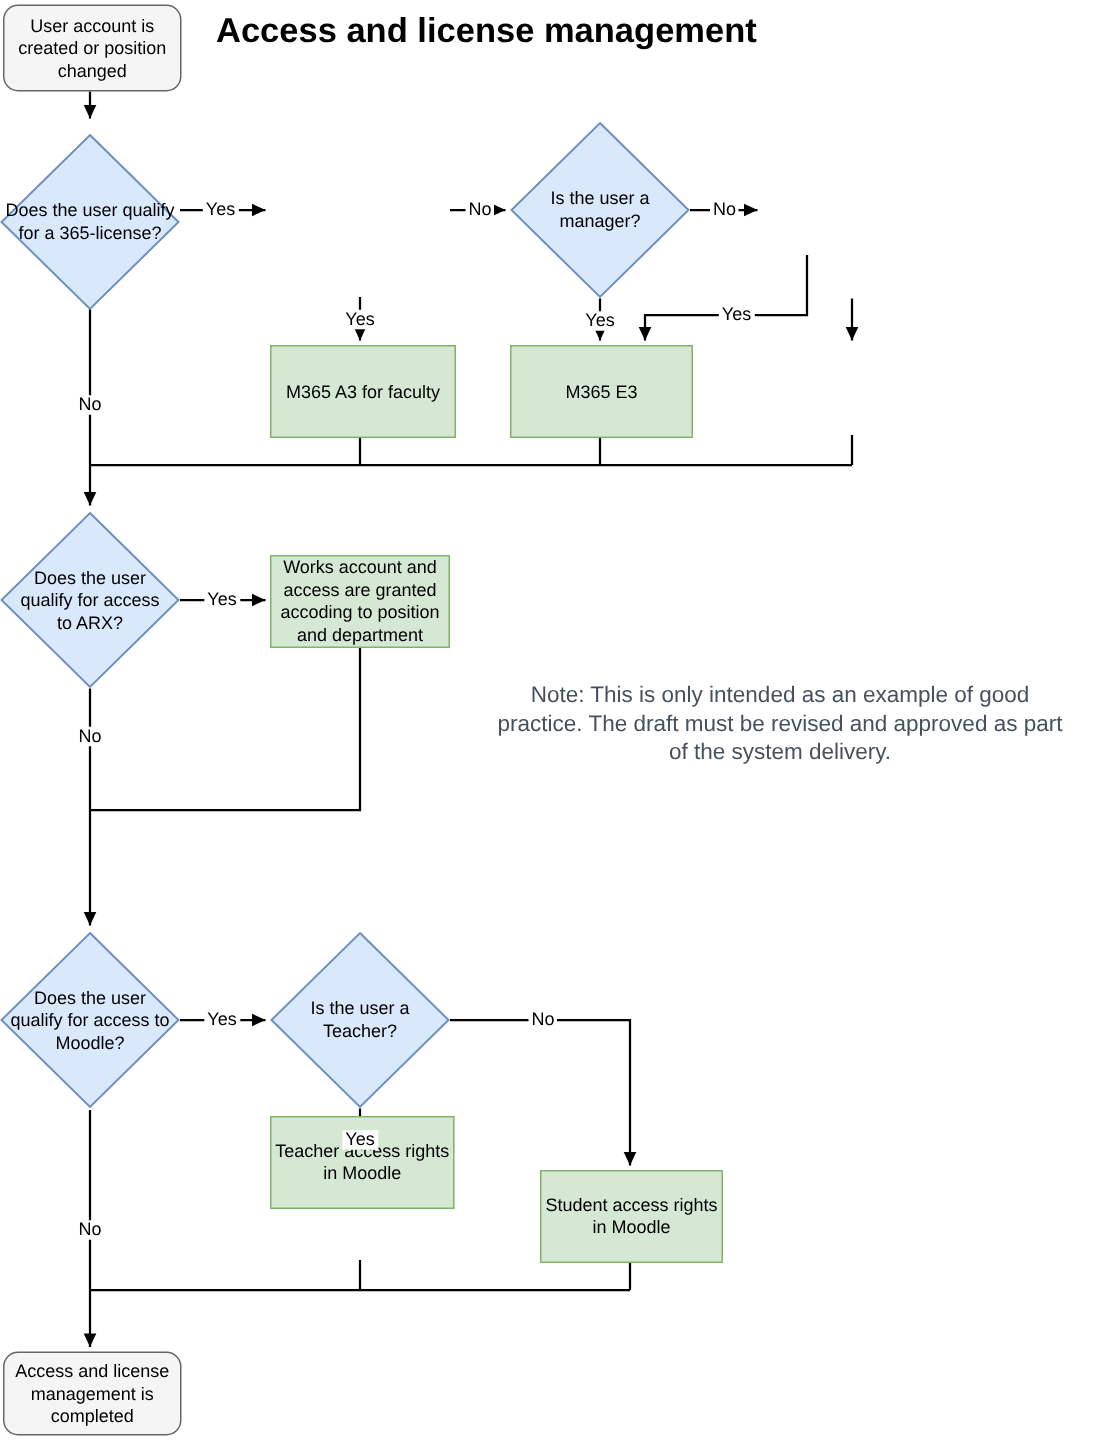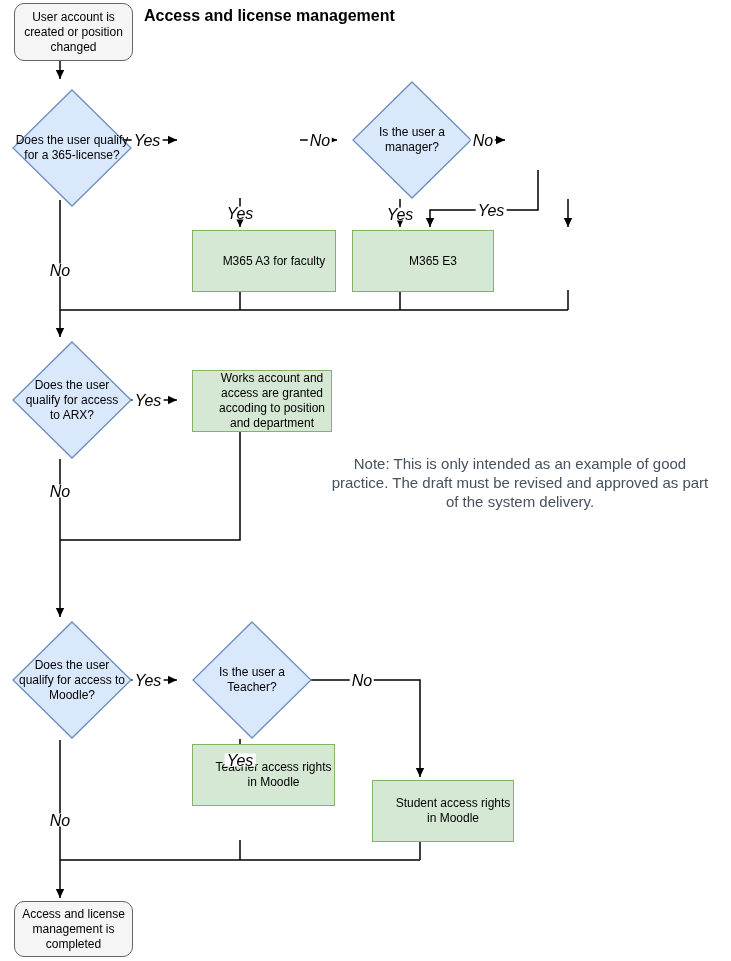--- a/index.html
+++ b/index.html
@@ -6,36 +6,36 @@
   #canvas{
     position:relative;width:731px;height:961px;background:#ffffff;overflow:hidden;
     font-family:"Liberation Sans","DejaVu Sans",sans-serif;color:#000;
   }
   #edges{position:absolute;left:0;top:0;width:731px;height:961px;pointer-events:none;}
   #edges path.e{stroke:var(--edge);stroke-width:1.5;fill:none;}
   #edges marker path{fill:var(--edge);stroke:none;}
 
   .node{
     position:absolute;display:flex;align-items:center;justify-content:center;
-    text-align:center;font-size:12px;line-height:15px;white-space:pre-line;margin-left:12px;
+    text-align:center;font-size:12px;line-height:15px;white-space:pre-line;
   }
-  .process{background:var(--process-fill);border:1px solid var(--process-stroke);padding-left:20px;}
+  .process{background:var(--process-fill);border:1px solid var(--process-stroke);}
   .terminal{background:var(--terminal-fill);border:1px solid var(--terminal-stroke);border-radius:10px;}
   .diamond{background:transparent;}
   .diamond svg.shape{position:absolute;left:0;top:0;width:100%;height:100%;}
   .diamond svg.shape polygon{fill:var(--diamond-fill);stroke:var(--diamond-stroke);stroke-width:1.3;}
   .diamond .lbl{position:relative;z-index:1;width:132px;flex:none;}
   .process .lbl,.terminal .lbl{position:relative;z-index:1;width:100%;}
 
   .elabel{
     position:absolute;transform:translate(-50%,-50%);background:#ffffff;
-    font-size:16px;line-height:13px;padding:0 2px;z-index:2;font-style:italic;
+    font-size:12px;line-height:13px;padding:0 2px;z-index:2;
   }
   #title{
-    position:absolute;left:144px;top:7px;font-size:16px;font-weight:bold;
+    position:absolute;left:144px;top:7px;font-size:23px;font-weight:bold;
     color:var(--title-text);white-space:nowrap;
   }
   #note{
     position:absolute;left:304px;top:454px;width:432px;text-align:center;
     font-size:15px;line-height:19px;color:var(--note-text);white-space:pre-line;
   }
 </style>
 </head>
 <body>
 

